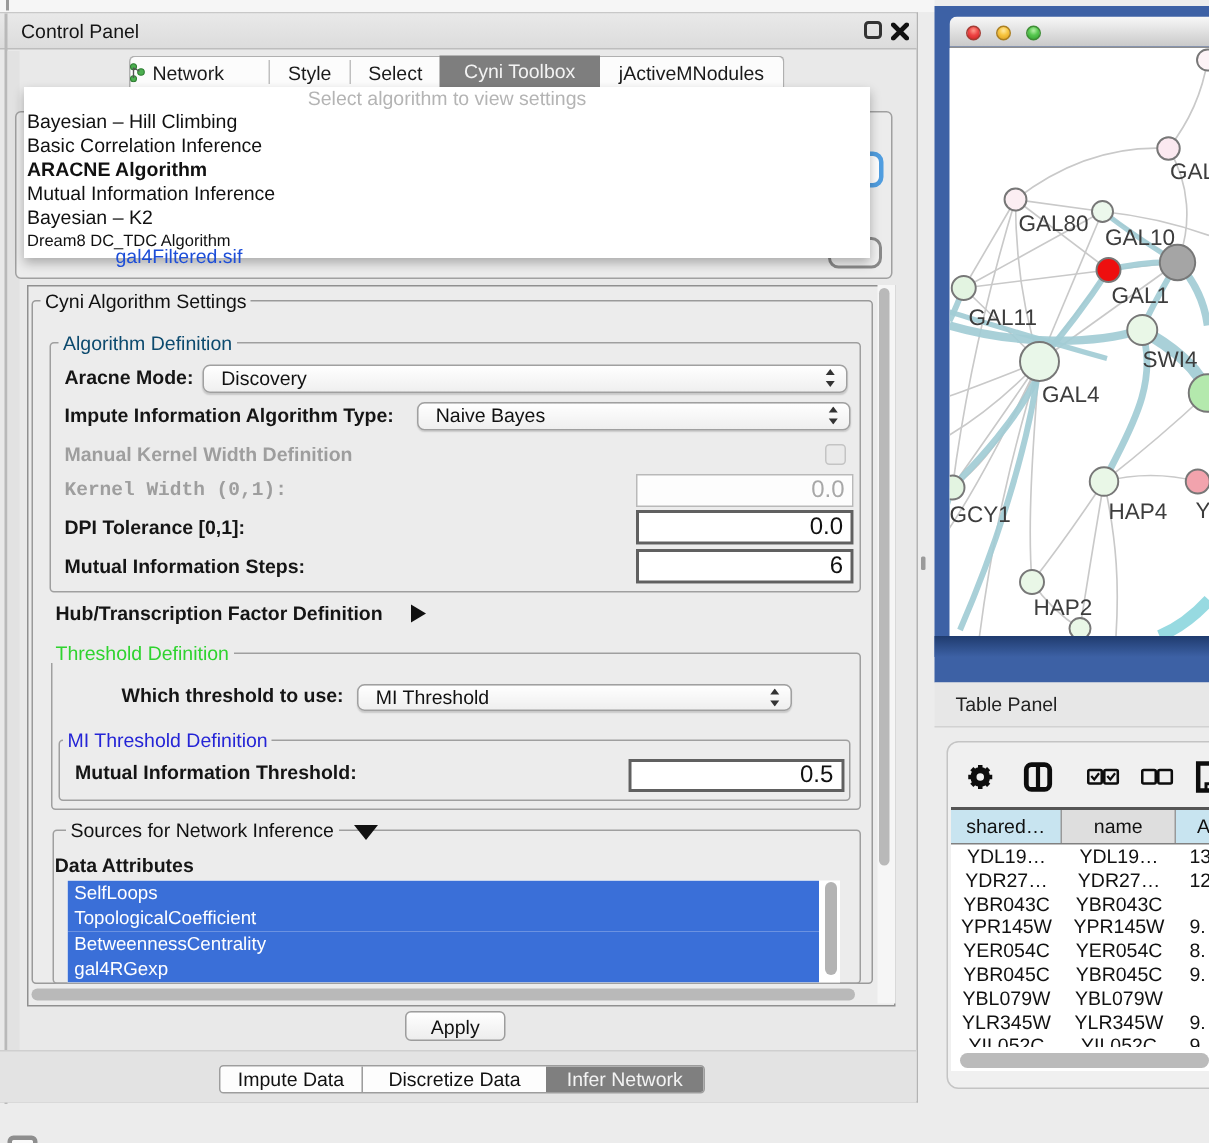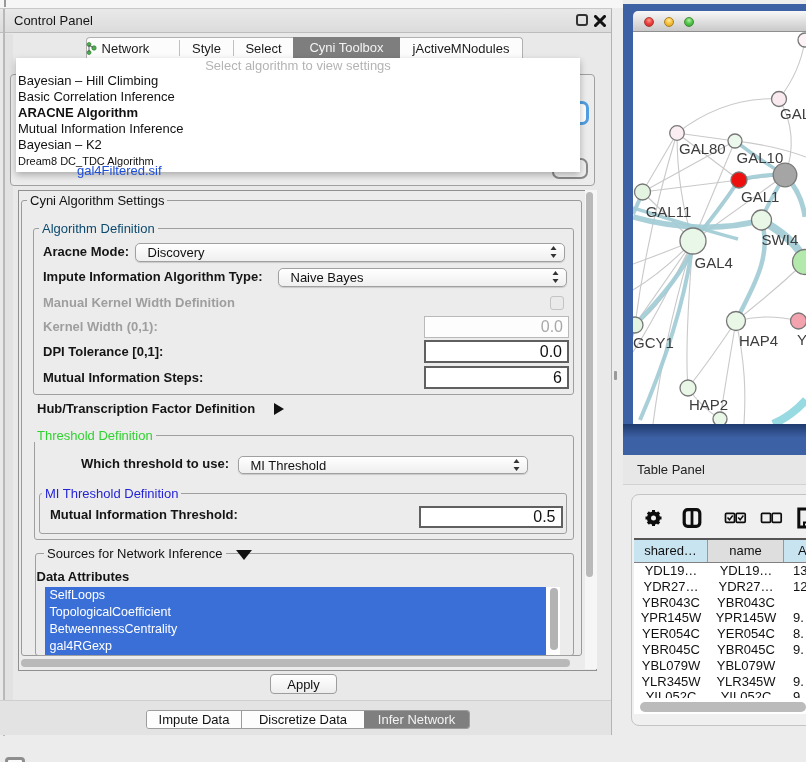--- a/index.html
+++ b/index.html
@@ -79,21 +79,21 @@
       <span class="ctext">Naive Bayes</span>
     <svg class="carr" viewBox="0 0 7 12">
         <path d="M3.5 0 L6.5 4 L0.5 4 Z" fill="#333"></path>
         <path d="M3.5 12 L6.5 8 L0.5 8 Z" fill="#333"></path>
       </svg>
     </div>
 
   <div class="abs lbl bold gray" style="left:43px;top:286px;">Manual Kernel Width Definition</div>
   <div class="abs" style="left:550px;top:287px;width:14px;height:14px;border:1px solid #c4c4c4;border-radius:3px;background:#eaeaea;"></div>
 
-  <div class="abs lbl bold gray" style="left:43px;top:310px;">Kernel Width (0,1):</div>
+  <div class="abs lbl bold gray" style="left:43px;top:310px;font-family:Liberation Mono, monospace;">Kernel Width (0,1):</div>
   <div class="field" style="left:424px;top:307px;width:145px;height:22px;border:1px solid #b9b9b9;background:#fdfdfd;color:#a8a8a8;line-height:19px;">0.0</div>
 
   <div class="abs lbl bold" style="left:43px;top:334.5px;">DPI Tolerance [0,1]:</div>
   <div class="field" style="left:424px;top:331px;width:145px;height:23px;line-height:19px;">0.0</div>
 
   <div class="abs lbl bold" style="left:43px;top:360.5px;">Mutual Information Steps:</div>
   <div class="field" style="left:424px;top:357px;width:145px;height:23px;line-height:19px;">6</div>
 
   <div class="abs lbl bold" style="left:37px;top:392px;">Hub/Transcription Factor Definition</div>
   <div class="abs" style="left:274px;top:394px;width:0;height:0;border-left:10px solid #111;border-top:6.5px solid transparent;border-bottom:6.5px solid transparent;"></div>

